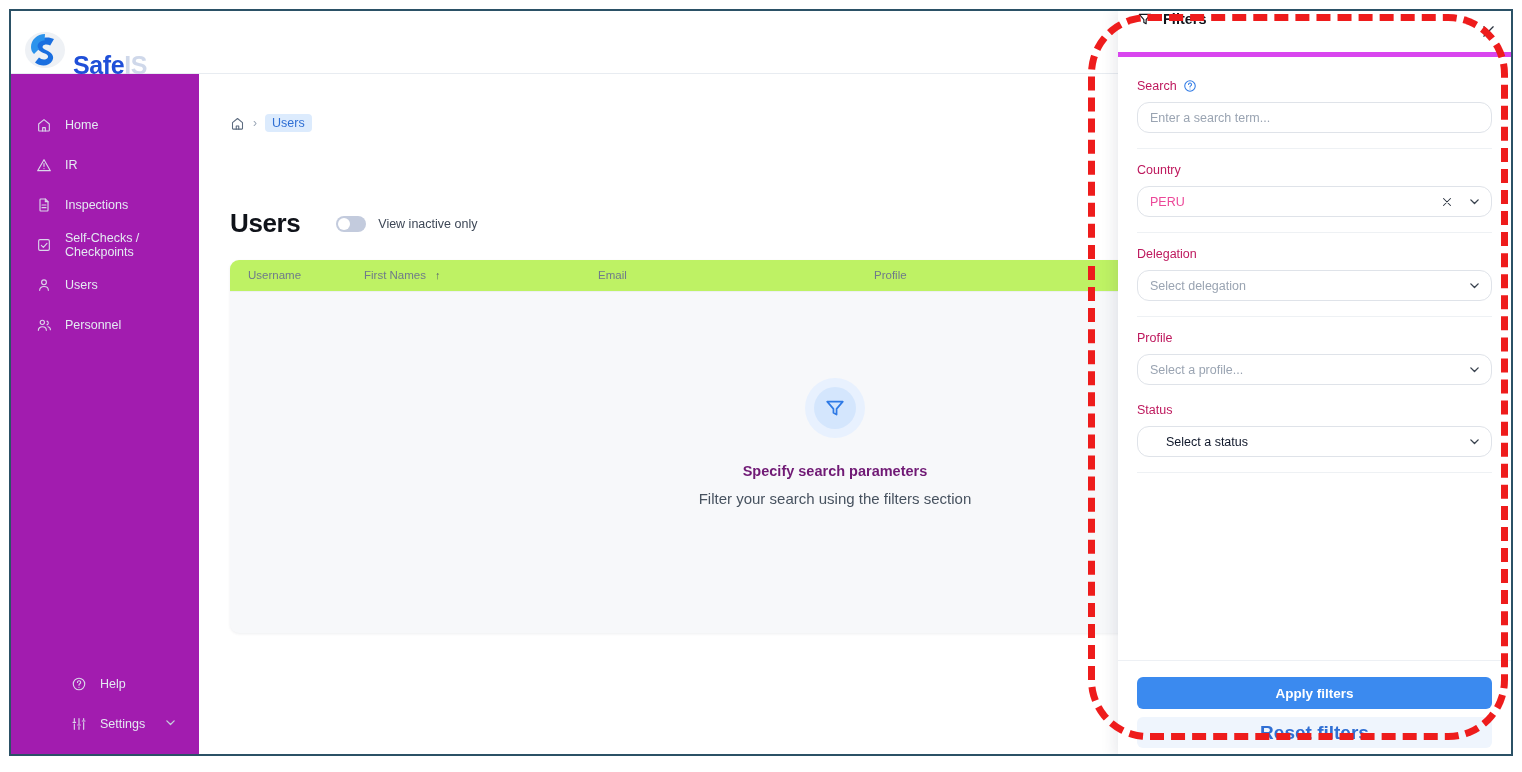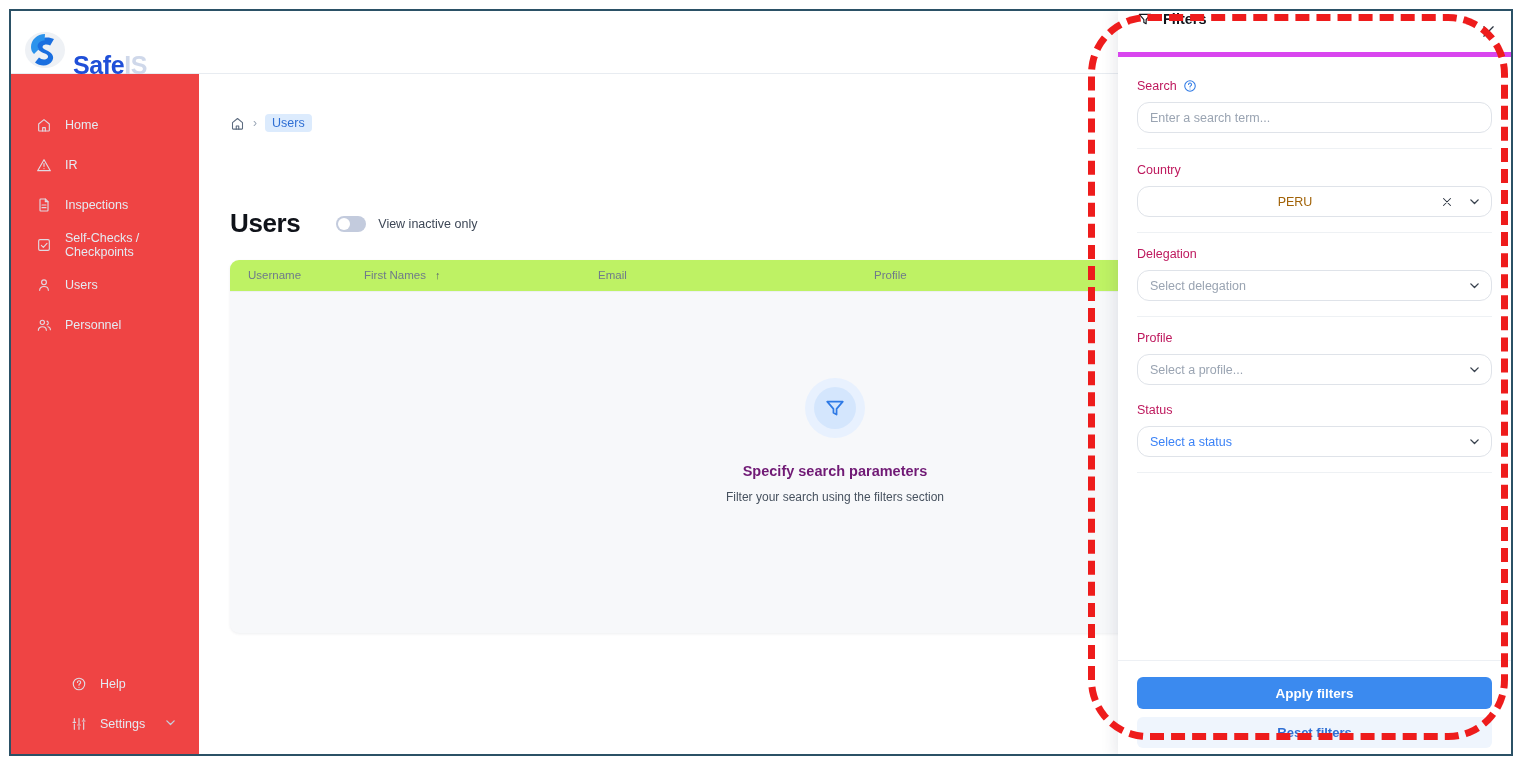--- a/index.html
+++ b/index.html
@@ -37,21 +37,21 @@
     font-size: 25px; font-weight: bold; letter-spacing: -0.4px;
     color: #1f4fd8;
     margin-top: 32px;
   }
   #brand .logo-text .dim { color: #cfd8ea; }
 
   
   #sidebar {
     position: absolute; left: 0; top: 63px;
     width: 188px; height: 684px;
-    background: #ef4444;
+    background: #a21caf;
     color: #e7ecf3;
   }
   .nav-item {
     display: flex; align-items: center; gap: 13px;
     height: 39px; padding-left: 25px;
     font-size: 12.5px; color: #e4eaf2;
     cursor: pointer; position: relative;
   }
   .nav-item .ic { width: 16px; height: 16px; flex: 0 0 16px; opacity: .92; display:flex; align-items:center; justify-content:center;}
   .nav-item .ic svg { width: 16px; height: 16px; display:block; }
@@ -125,21 +125,21 @@
   #empty-icon-outer {
     width: 60px; height: 60px; border-radius: 50%;
     background: #e8f1fe; display: flex; align-items: center; justify-content: center;
   }
   #empty-icon-inner {
     width: 42px; height: 42px; border-radius: 50%;
     background: #d4e6fd; display: flex; align-items: center; justify-content: center;
     color: #2f7ae5;
   }
   #empty-title { margin-top: 25px; font-size: 14.5px; font-weight: bold; color: #701a75; }
-  #empty-sub { margin-top: 11px; font-size: 12px; color: #47525f; }
+  #empty-sub { margin-top: 11px; font-size: 15px; color: #47525f; }
 
   
   #filters-panel {
     position: absolute; right: 0; top: 0;
     width: 393px; height: 747px;
     background: #ffffff;
     box-shadow: -3px 0 14px rgba(25,40,70,0.10);
     z-index: 20;
     display: flex; flex-direction: column;
   }
@@ -167,23 +167,23 @@
     display: flex; align-items: center; gap: 6px;
   }
   .help-ic { color: #2f7ae5; display: flex; }
   .field-box {
     height: 31px; border: 1px solid #dfe3e9; border-radius: 12px;
     background: #ffffff;
     display: flex; align-items: center;
     padding: 0 10px 0 12px;
     font-size: 12.5px; position: relative; cursor: pointer;
   }
-  .field-box .val { color: #a16207; flex: 1 1 auto; text-align: center; }
+  .field-box .val { color: #ec4899; flex: 1 1 auto; }
   .field-box .ph { color: #9aa4b2; flex: 1 1 auto; }
-  .field-box .ph-dark { color: #3b82f6; flex: 1 1 auto; }
+  .field-box .ph-dark { color: #0f172a; flex: 1 1 auto; margin-left: 16px; }
   .field-box .clear-x {
     margin-right: 14px; color: #2c3440; cursor: pointer; display: flex;
   }
   .field-box .chev-d { color: #3a434f; display: flex; }
   .divider { height: 1px; background: #eef1f4; margin: 15px 0 14px 0; }
   .gap-sm { height: 18px; }
 
   #filters-footer {
     flex: 0 0 auto; padding: 16px 19px 10px 19px;
     border-top: 1px solid #edf0f4;
@@ -191,21 +191,21 @@
   #apply-filters {
     width: 100%; height: 32px; border: none; border-radius: 6px;
     background: #3b8aef; color: #ffffff;
     font-size: 13.5px; font-weight: bold; cursor: pointer;
     font-family: "Liberation Sans", sans-serif;
   }
   #reset-filters {
     width: 100%; height: 31px; margin-top: 8px;
     border: none; border-radius: 6px;
     background: #eff5fd; color: #2f6fd4;
-    font-size: 13px; font-weight: bold; cursor: pointer;
+    font-size: 19px; font-weight: bold; cursor: pointer;
     font-family: "Liberation Sans", sans-serif;
   }
 
   
   #annotation {
     position: absolute;
     left: 1088px; top: 14px;
     width: 420px; height: 726px;
     border: 7px dashed #ee1c1c;
     border-radius: 60px;

